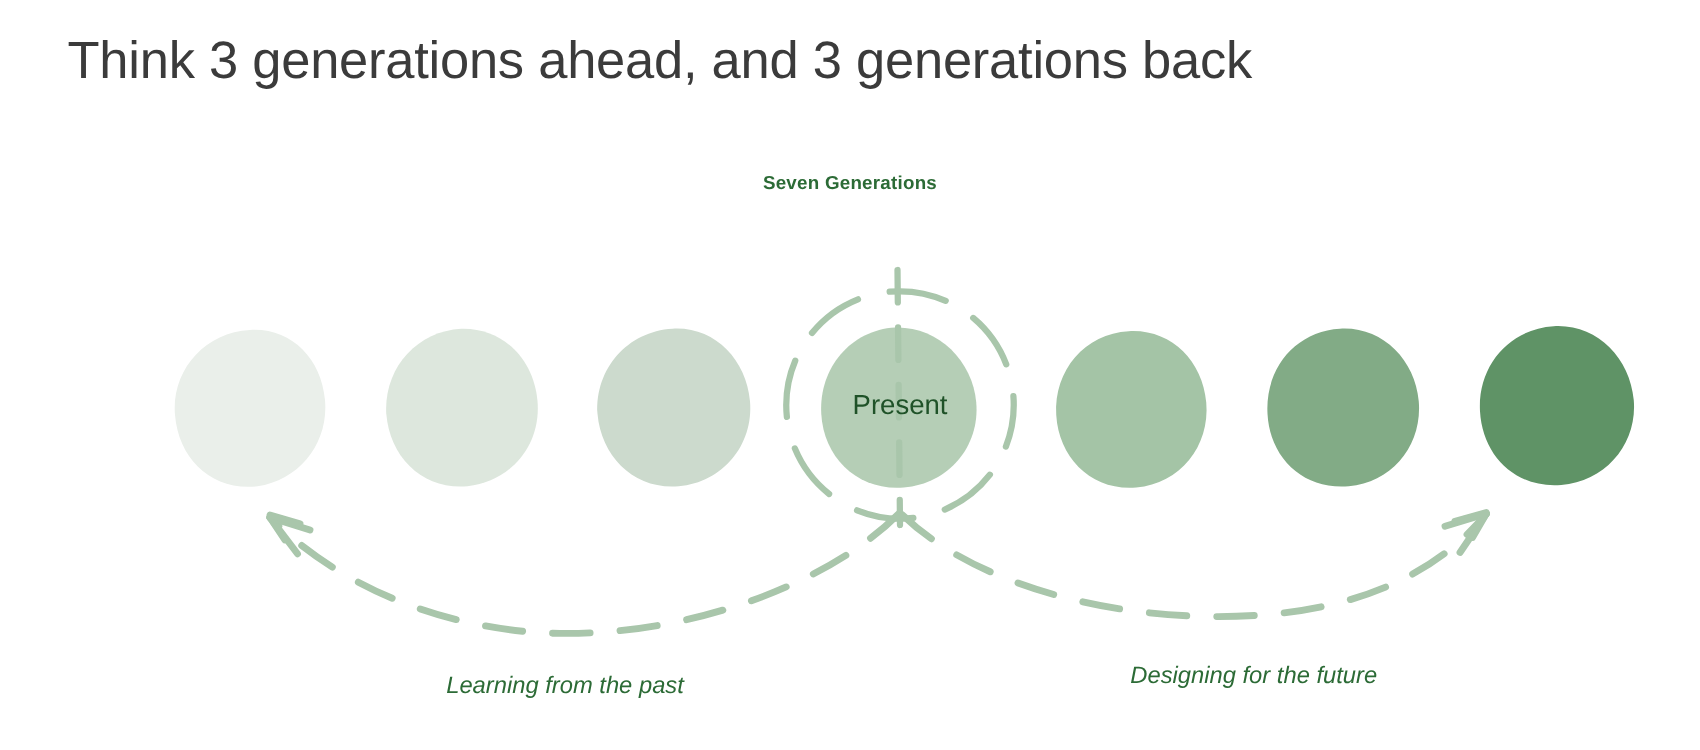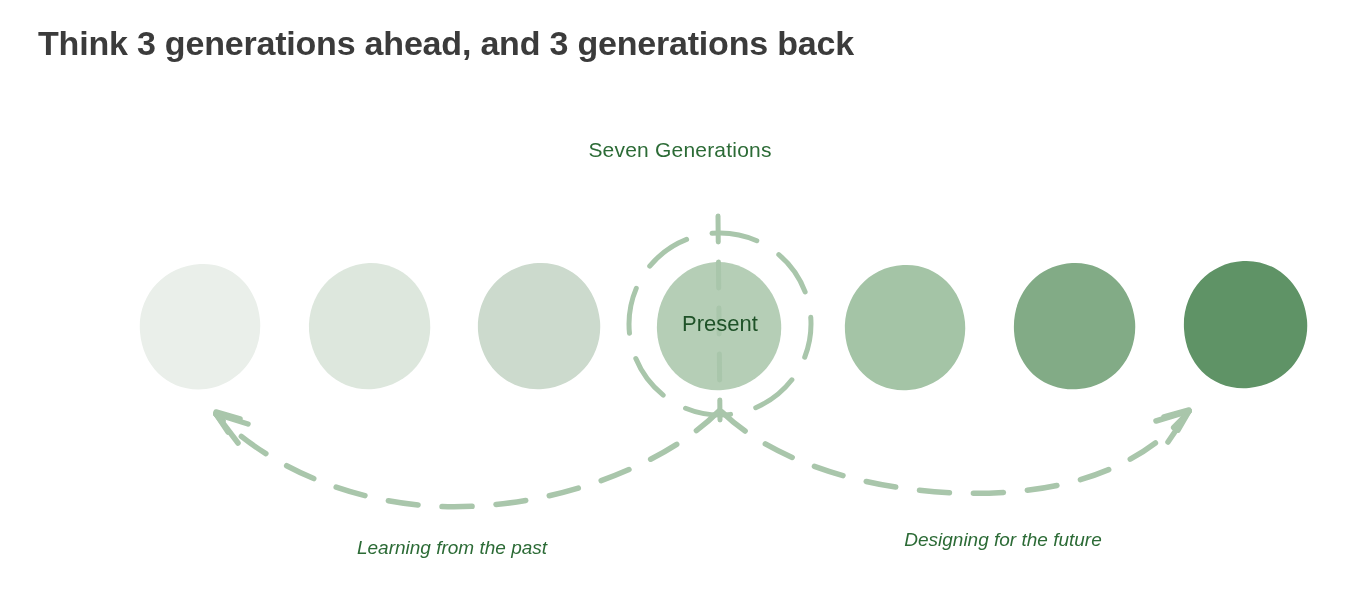--- a/index.html
+++ b/index.html
@@ -18,39 +18,39 @@
 
   #slide {
     position: absolute;
     inset: 0;
     background: #ffffff;
   }
 
   
   .slide-title {
     position: absolute;
-    left: 38px;
+    left: 54px;
     top: 24px;
-    font-size: 34px;
-    font-weight: 700;
+    font-size: 42px;
+    font-weight: 400;
     color: #3b3b3b;
     letter-spacing: -0.2px;
     line-height: 1.15;
     white-space: nowrap;
   }
 
   
   .diagram-heading {
     position: absolute;
     left: 0;
     right: 0;
     top: 138px;
     text-align: center;
-    font-size: 21px;
-    font-weight: normal;
+    font-size: 15px;
+    font-weight: bold;
     color: #2c6b36;
     letter-spacing: 0.2px;
   }
 
   
   #diagram-canvas {
     position: absolute;
     left: 0;
     top: 0;
     width: 1360px;

